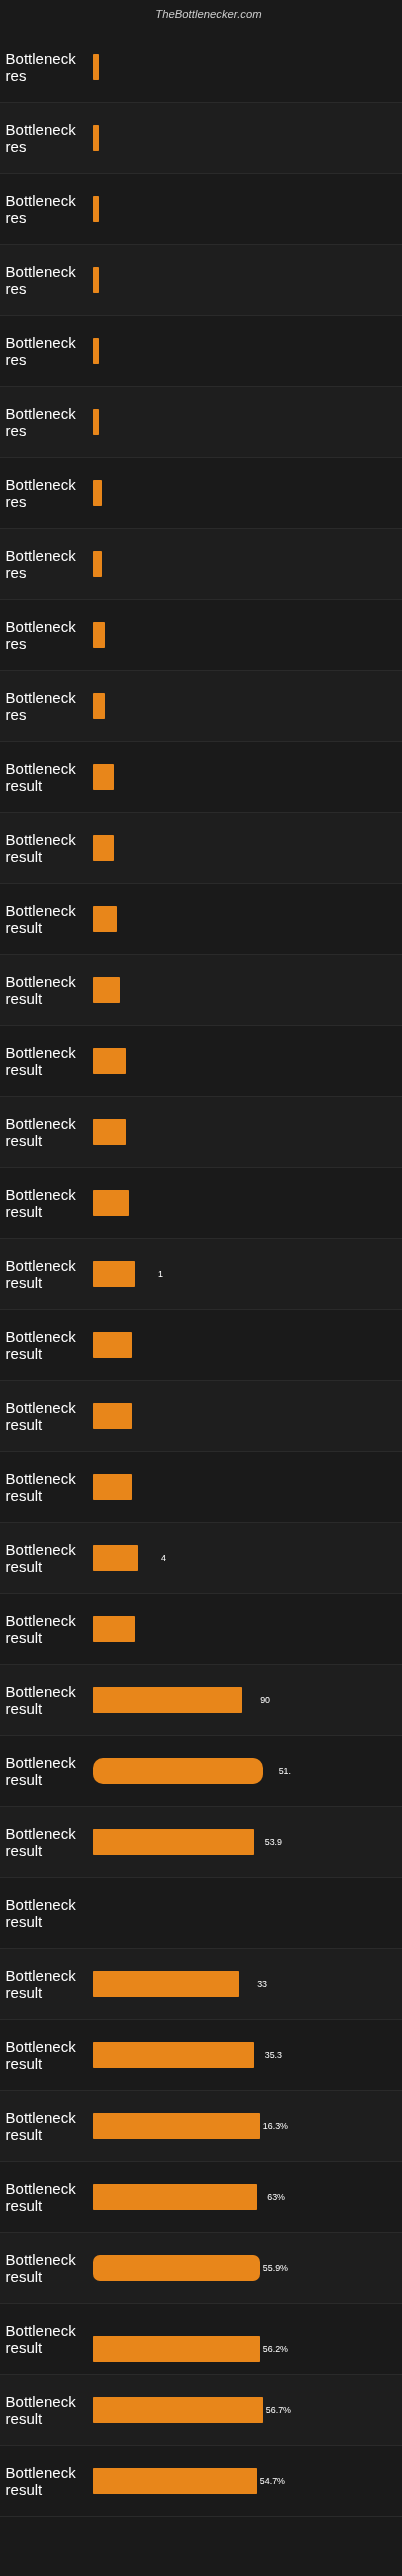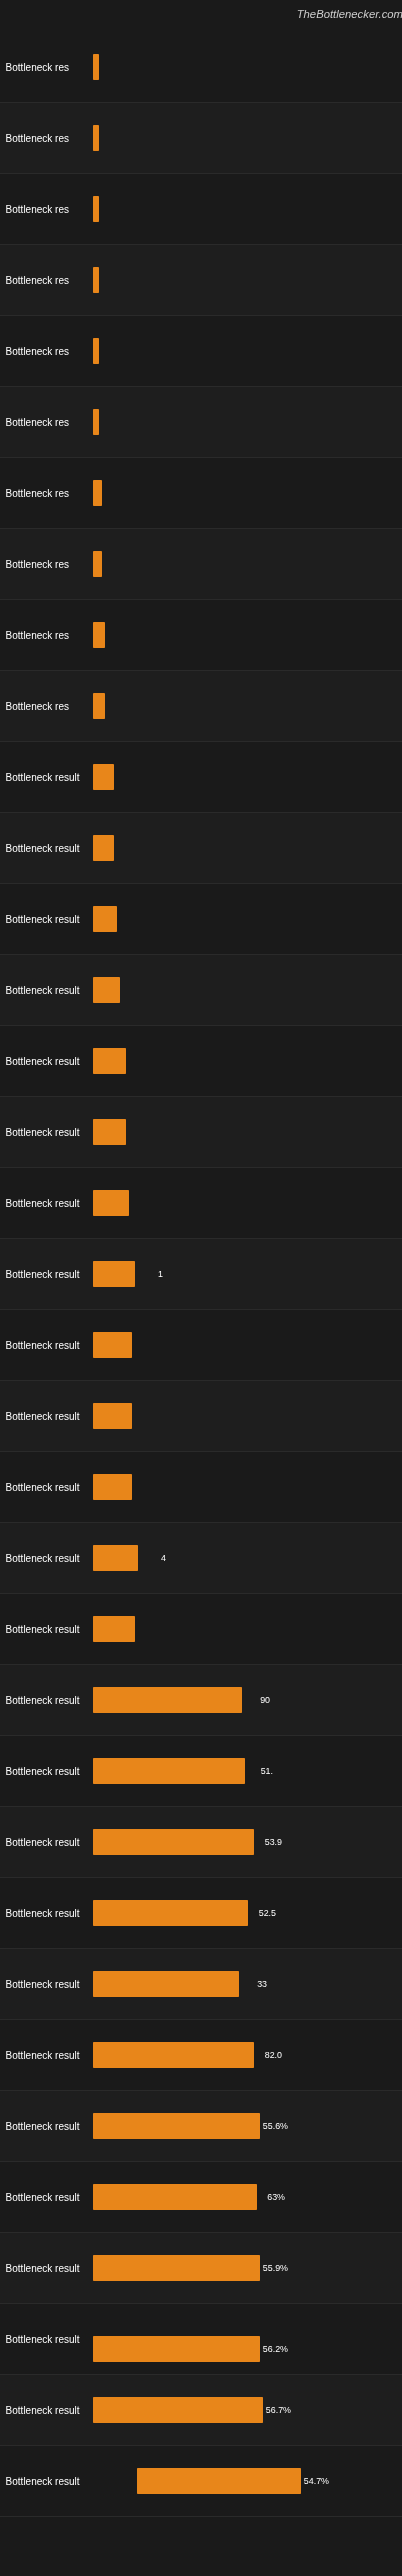--- a/index.html
+++ b/index.html
@@ -8,21 +8,21 @@
       box-sizing: border-box;
     }
     body {
       width: 403px;
       min-height: 2576px;
       background-color: #1a1a1a;
       font-family: Arial, sans-serif;
       overflow-x: hidden;
     }
     .header {
-      text-align: right;
+      text-align: center;
       padding: 8px 0 4px 14px;
       color: #cccccc;
       font-size: 11.3px;
       font-style: italic;
     }
     .chart-container {
       padding: 8px 0;
       display: flex;
       flex-direction: column;
       gap: 0;
@@ -36,21 +36,21 @@
       position: relative;
     }
     .bar-row:nth-child(odd) {
       background-color: #1a1a1a;
     }
     .bar-row:nth-child(even) {
       background-color: #1e1e1e;
     }
     .bar-label {
       color: #ffffff;
-      font-size: 10px;
+      font-size: 15px;
       width: 89px;
       flex-shrink: 0;
       padding-left: 1.6px;
     }
     .bar-wrapper {
       flex: 1;
       height: 32px;
       display: flex;
       align-items: center;
       position: relative;
@@ -228,77 +228,72 @@
       <div class="bar-label">Bottleneck result</div>
       <div class="bar-wrapper">
         <div class="bar" style="width: 149px;">
           <span class="bar-value">90</span>
         </div>
       </div>
     </div>
     <div class="bar-row">
       <div class="bar-label">Bottleneck result</div>
       <div class="bar-wrapper">
-        <div class="bar" style="width: 152px;">
+        <div class="bar" style="width: 170px; border-radius: 10px;">
           <span class="bar-value">51.</span>
         </div>
       </div>
     </div>
     <div class="bar-row">
       <div class="bar-label">Bottleneck result</div>
       <div class="bar-wrapper">
         <div class="bar" style="width: 161px;">
           <span class="bar-value">53.9</span>
         </div>
       </div>
     </div>
     <div class="bar-row">
       <div class="bar-label">Bottleneck result</div>
-      <div class="bar-wrapper">
-        <div class="bar" style="width: 155px;">
-          <span class="bar-value">52.5</span>
-        </div>
-      </div>
     </div>
     <div class="bar-row">
       <div class="bar-label">Bottleneck result</div>
       <div class="bar-wrapper">
         <div class="bar" style="width: 146px;">
           <span class="bar-value">33</span>
         </div>
       </div>
     </div>
     <div class="bar-row">
       <div class="bar-label">Bottleneck result</div>
       <div class="bar-wrapper">
         <div class="bar" style="width: 161px;">
-          <span class="bar-value">82.0</span>
+          <span class="bar-value">35.3</span>
         </div>
       </div>
     </div>
     <div class="bar-row">
       <div class="bar-label">Bottleneck result</div>
       <div class="bar-wrapper">
         <div class="bar" style="width: 167px;">
-          <span class="bar-value">55.6%</span>
+          <span class="bar-value">16.3%</span>
         </div>
       </div>
     </div>
     <div class="bar-row">
       <div class="bar-label">Bottleneck result</div>
       <div class="bar-wrapper">
         <div class="bar" style="width: 164px;">
           <span class="bar-value">63%</span>
         </div>
       </div>
     </div>
     <div class="bar-row">
       <div class="bar-label">Bottleneck result</div>
       <div class="bar-wrapper">
-        <div class="bar" style="width: 167px;">
+        <div class="bar" style="width: 167px; border-radius: 7px;">
           <span class="bar-value">55.9%</span>
         </div>
       </div>
     </div>
     <div class="bar-row">
       <div class="bar-label">Bottleneck result</div>
       <div class="bar-wrapper">
         <div class="bar" style="width: 167px; margin-top: 19px;">
           <span class="bar-value">56.2%</span>
         </div>
@@ -308,19 +303,19 @@
       <div class="bar-label">Bottleneck result</div>
       <div class="bar-wrapper">
         <div class="bar" style="width: 170px;">
           <span class="bar-value">56.7%</span>
         </div>
       </div>
     </div>
     <div class="bar-row">
       <div class="bar-label">Bottleneck result</div>
       <div class="bar-wrapper">
-        <div class="bar" style="width: 164px; margin-left: 44px;">
+        <div class="bar" style="width: 164px;">
           <span class="bar-value">54.7%</span>
         </div>
       </div>
     </div>
   </div>
 
 
 </body></html>

